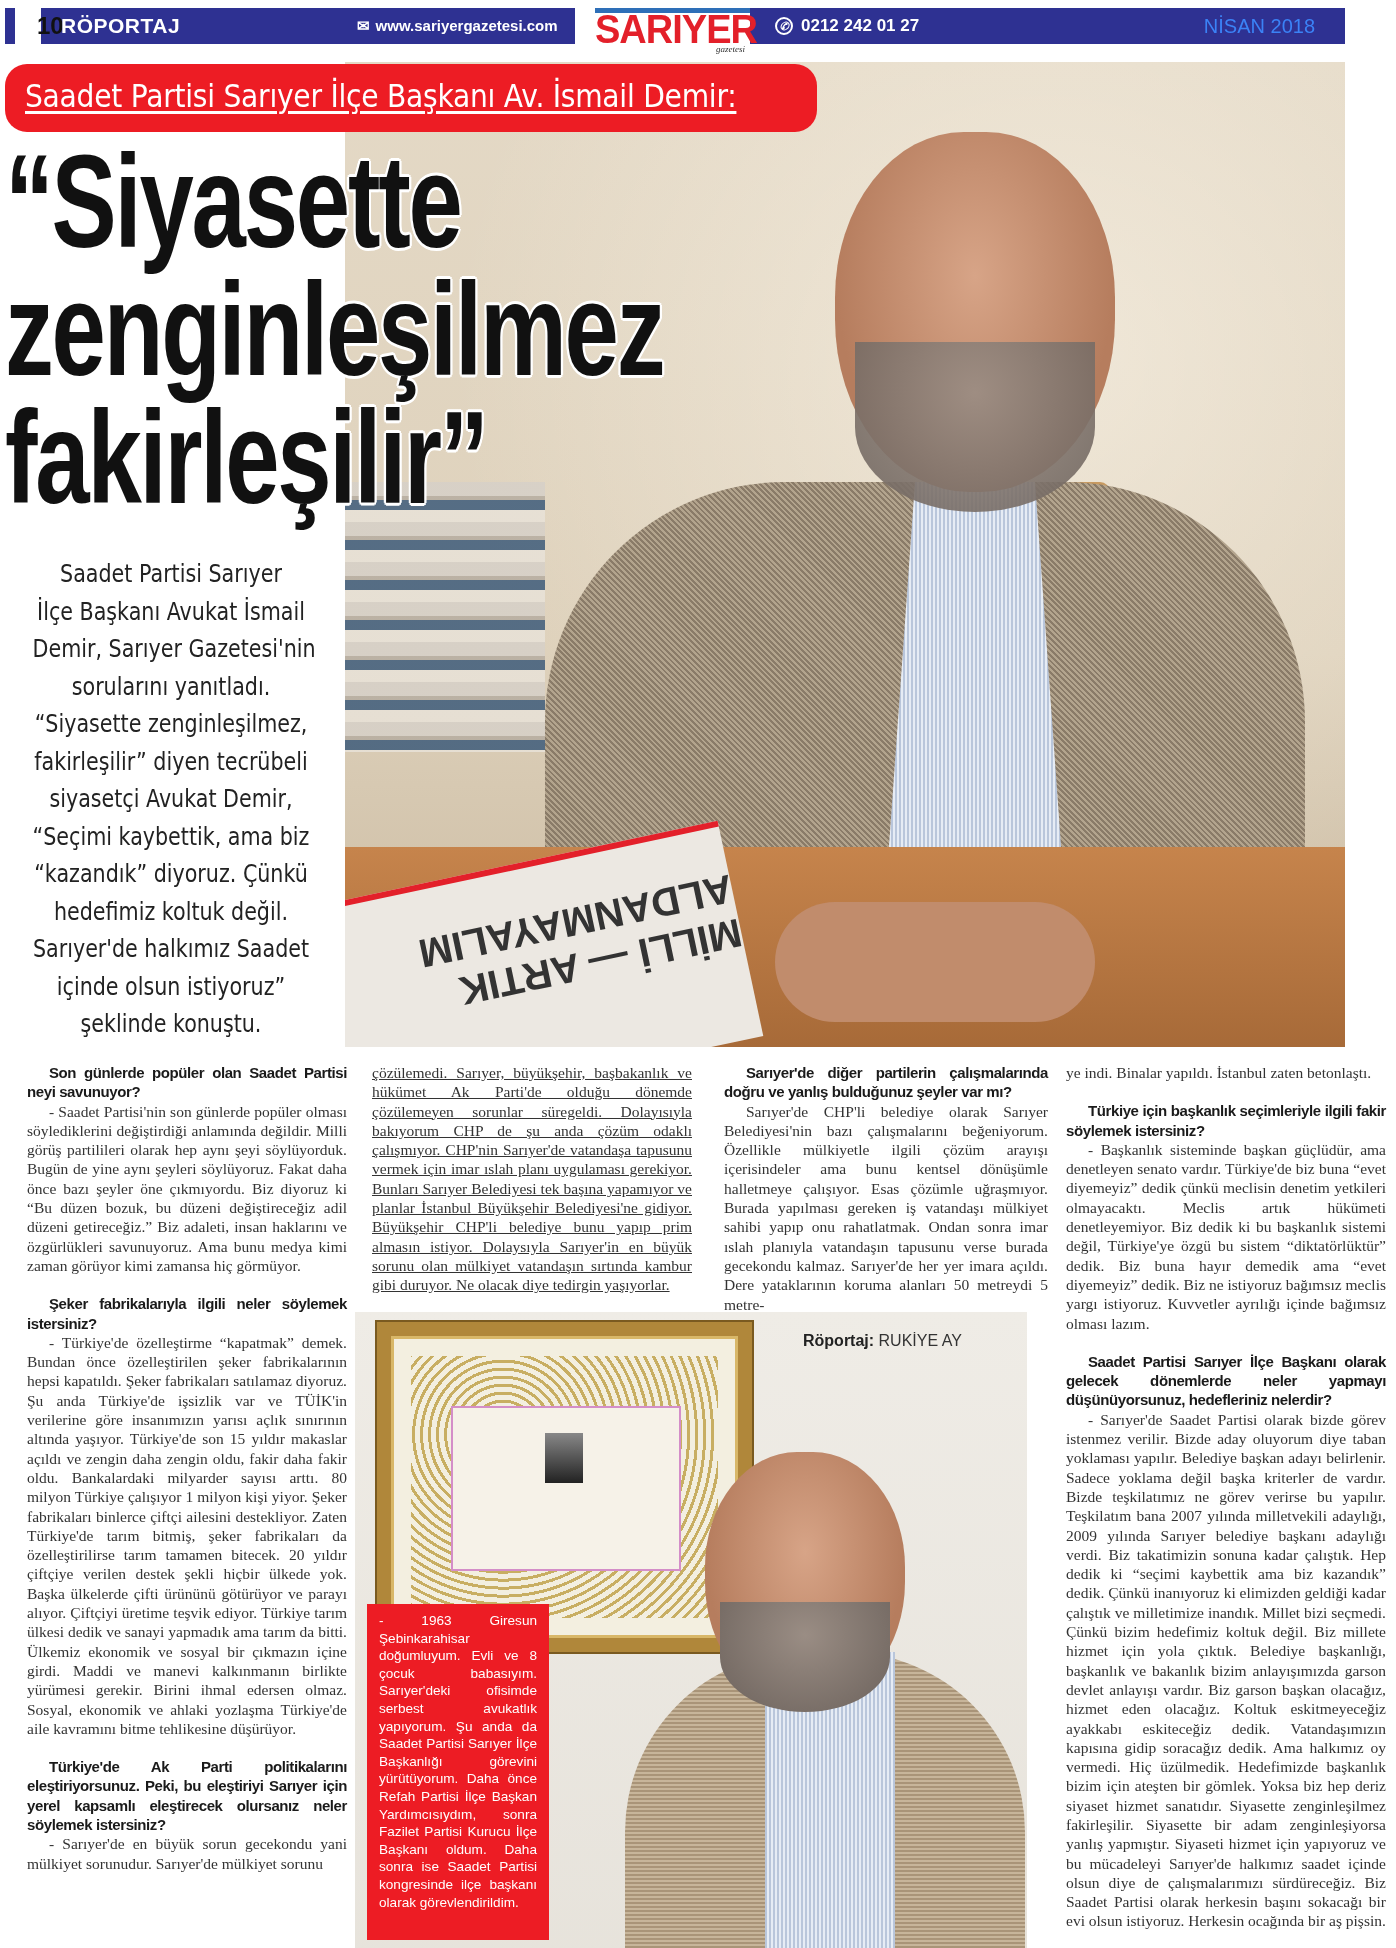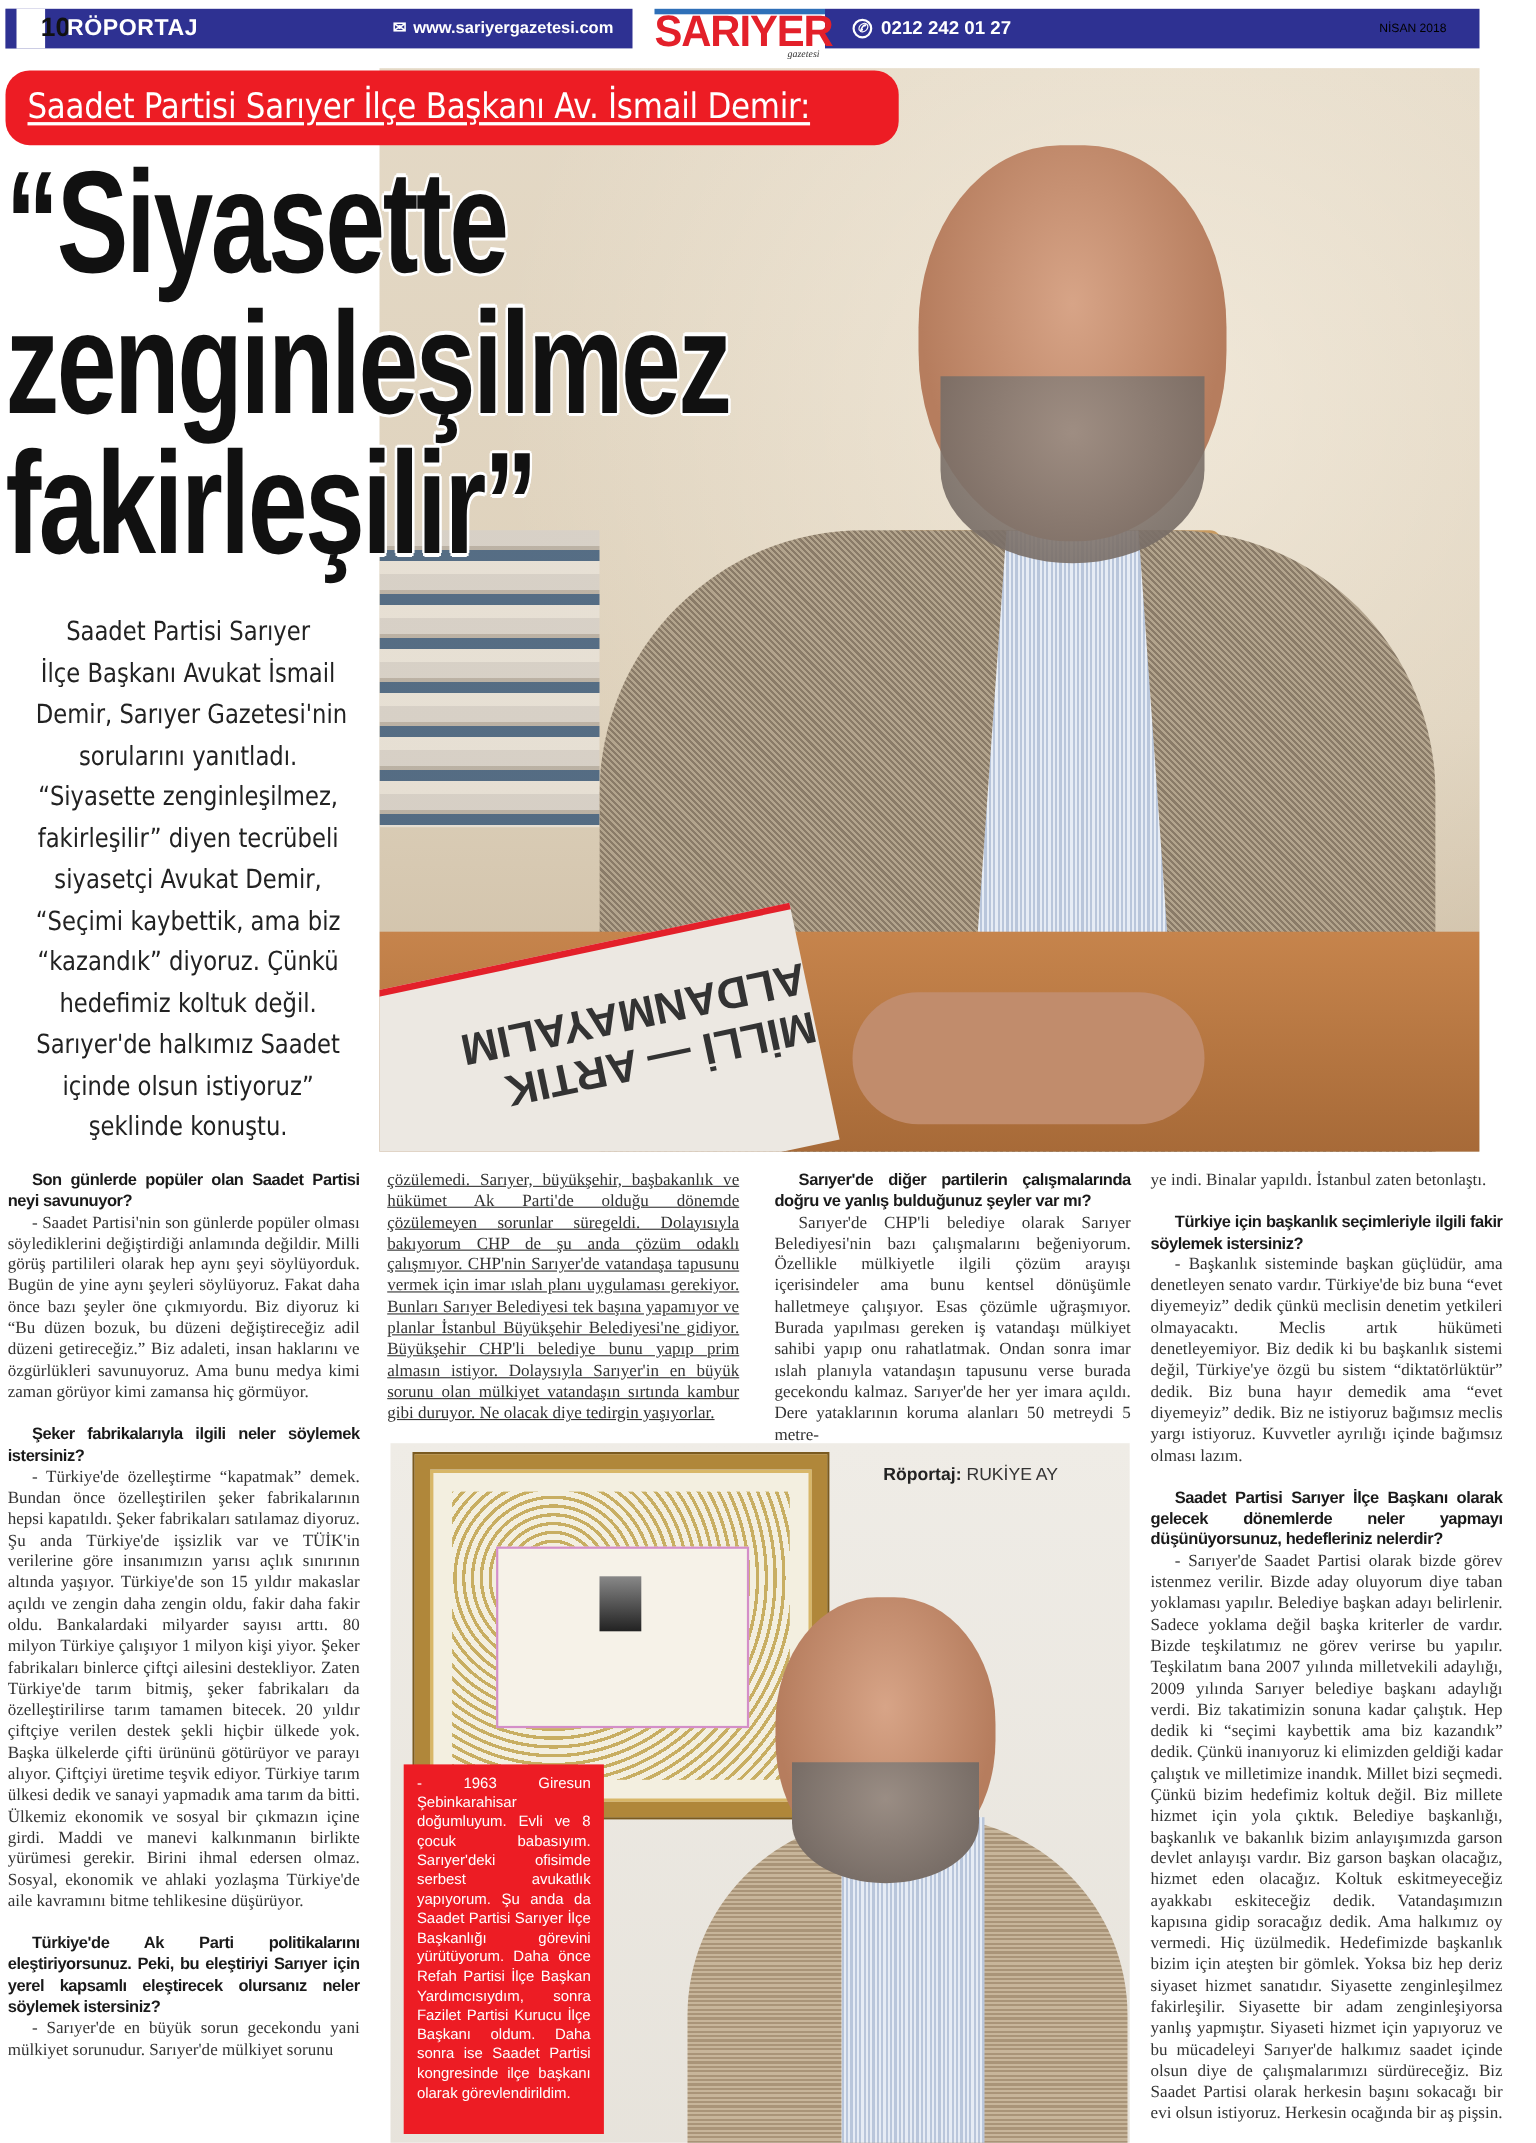--- a/index.html
+++ b/index.html
@@ -14,21 +14,21 @@
   .page-num { position: absolute; left: 0; top: 0; width: 36px; height: 36px; background: #ffffff; border-left: 10px solid #2e3192; color: #111;
     font-family: "Liberation Sans", sans-serif; font-weight: bold; font-size: 24px; line-height: 36px; padding-left: 22px; }
   .section { position: absolute; left: 56px; top: 0; color: #fff; font-family: "Liberation Sans", sans-serif; font-weight: bold; font-size: 21px; line-height: 36px; letter-spacing: 0.5px; }
   .website { position: absolute; left: 352px; top: 0; color: #fff; font-family: "Liberation Sans", sans-serif; font-weight: bold; font-size: 15px; line-height: 36px; display: flex; align-items: center; gap: 6px; }
   .logo { position: absolute; left: 590px; top: 0; width: 160px; height: 48px; }
   .logo-bar { position: absolute; top: 0; left: 0; width: 155px; height: 5px; background: #2e6fb8; }
   .logo-text { position: absolute; top: 2px; left: 0; width: 155px; text-align: center; color: #e3202a; font-family: "Liberation Sans", sans-serif; font-weight: bold; font-size: 38px; line-height: 38px; letter-spacing: -1px; transform: scaleY(1.05); }
   .logo-sub { position: absolute; top: 36px; right: 10px; color: #333; font-family: "Liberation Serif", serif; font-style: italic; font-size: 9px; }
   .phone { position: absolute; left: 770px; top: 0; color: #fff; font-family: "Liberation Sans", sans-serif; font-weight: bold; font-size: 17px; line-height: 36px; display: flex; align-items: center; gap: 8px; }
   .phone-icon { width: 18px; height: 18px; border: 2px solid #fff; border-radius: 50%; font-size: 11px; line-height: 14px; text-align: center; font-style: italic; }
-  .date { position: absolute; right: 30px; top: 0; color: #000000; font-family: "Liberation Sans", sans-serif; font-size: 11px; line-height: 36px; }
+  .date { position: absolute; right: 30px; top: 0; color: #3b82f6; font-family: "Liberation Sans", sans-serif; font-size: 20px; line-height: 36px; }
 
   
   .main-photo { position: absolute; left: 345px; top: 62px; width: 1000px; height: 985px; overflow: hidden;
     background: linear-gradient(180deg, #e4d9c6 0%, #ded1bb 60%, #c9b9a0 100%); }
   .wall-shadow { position: absolute; inset: 0; background: radial-gradient(ellipse at 70% 30%, rgba(255,250,240,0.5), rgba(0,0,0,0) 60%); }
   .desk { position: absolute; left: 0; bottom: 0; width: 100%; height: 200px; background: linear-gradient(180deg, #c6844c, #a76a38); }
   .shelf-books { position: absolute; left: 0; top: 420px; width: 200px; height: 270px; background: repeating-linear-gradient(180deg, #d6d0c8 0 14px, #b5aca0 14px 18px, #3d5b7a 18px 28px, #e8e2d8 28px 40px); opacity: 0.85; }
   .chair { position: absolute; left: 465px; top: 420px; width: 300px; height: 180px; background: #c89a60; border-radius: 10px; }
   .jacket { position: absolute; left: 200px; top: 420px; width: 760px; height: 580px; border-radius: 240px 240px 0 0;
     background: repeating-linear-gradient(45deg, #8a7b68 0 2px, #b3a48d 2px 4px), #a69680; }
@@ -47,21 +47,21 @@
   .headline { position: absolute; left: 5px; top: 138px; width: 760px; }
   .headline-line { display: block; font-family: "Liberation Sans", sans-serif; font-weight: bold; font-size: 132px; line-height: 128px; color: #111;
     -webkit-text-stroke: 0; text-shadow: 3px 0 #fff, -3px 0 #fff, 0 3px #fff, 0 -3px #fff, 2px 2px #fff, -2px -2px #fff, 2px -2px #fff, -2px 2px #fff;
     transform: scaleX(0.74); transform-origin: left; white-space: nowrap; letter-spacing: -3px; }
 
   
   .deck { position: absolute; left: 10px; top: 556px; width: 322px; text-align: center; font-family: "DejaVu Sans", sans-serif; font-size: 24px; line-height: 37.5px; color: #222; }
   .deck-line { display: block; white-space: nowrap; transform: scaleX(0.86); transform-origin: center; }
 
   
-  .col { position: absolute; font-size: 15.5px; line-height: 19.3px; text-align: justify; color: #333; }
+  .col { position: absolute; font-size: 15.5px; line-height: 19.3px; text-align: justify; color: #333; margin-left: 20px; }
   .col p { text-indent: 22px; }
   .q { font-family: "Liberation Sans", sans-serif; font-weight: bold; font-size: 15px; line-height: 19.3px; color: #1a1a1a; text-indent: 22px; letter-spacing: -0.4px; }
   .gap { height: 19px; }
   .col1 { left: 7px; top: 1063px; width: 320px; }
   .col2 { left: 352px; top: 1063px; width: 320px; text-decoration: underline; }
   .col3 { left: 704px; top: 1063px; width: 324px; }
   .col4 { left: 1046px; top: 1063px; width: 320px; }
 
   
   .photo2 { position: absolute; left: 355px; top: 1312px; width: 672px; height: 780px; overflow: hidden; background: linear-gradient(180deg, #efece6, #e5e1d9); }

